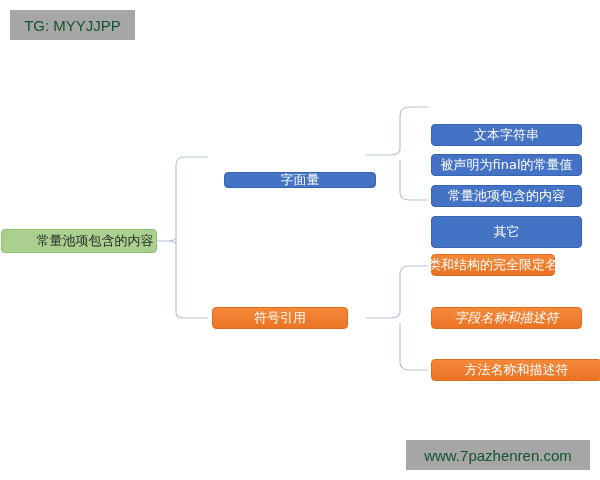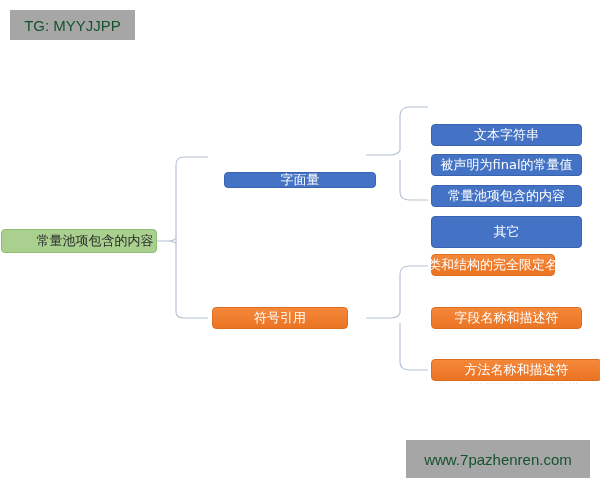--- a/index.html
+++ b/index.html
@@ -6,21 +6,21 @@
   body {
     width: 600px; height: 480px; background: #ffffff; position: relative; overflow: hidden;
     font-family: "DejaVu Sans", "Liberation Sans", sans-serif;
   }
   .badge {
     position: absolute; background: #a6a6a6; color: #14532d;
     font-family: "Liberation Sans", sans-serif; font-size: 15px;
     display: flex; align-items: center; justify-content: center;
   }
   #badge-top { left: 10px; top: 10px; width: 125px; height: 30px; }
-  #badge-bottom { left: 406px; top: 440px; width: 184px; height: 38px; }
+  #badge-bottom { left: 406px; top: 440px; width: 184px; height: 30px; }
   .node {
     position: absolute; border-radius: 4px; color: #ffffff; font-size: 13px;
     display: flex; align-items: center; justify-content: center; box-sizing: border-box;
     white-space: nowrap;
   }
   .root { background: #a9d08e; color: #2b2b2b; border: 1px solid #8fbf72; }
   .blue { background: #4472c4; border: 1px solid #3a64b0; margin-top: 28px; }
   .orange { background: linear-gradient(#f5883a, #ea7423); border: 1px solid #e06d1e; }
   svg.connectors { position: absolute; left: 0; top: 0; }
   .faint {
@@ -52,18 +52,18 @@
 
 <div class="node blue" style="left:224px; top:144px; width:152px; height:16px;">字面量</div>
 <div class="node orange" style="left:212px; top:307px; width:136px; height:22px;">符号引用</div>
 
 <div class="node blue" style="left:431px; top:96px; width:151px; height:22px;">文本字符串</div>
 <div class="node blue" style="left:431px; top:126px; width:151px; height:22px;">被声明为final的常量值</div>
 <div class="node blue" style="left:431px; top:157px; width:151px; height:22px;">常量池项包含的内容</div>
 <div class="node blue" style="left:431px; top:188px; width:151px; height:32px;">其它</div>
 
 <div class="node orange" style="left:431px; top:254px; width:124px; height:22px;">类和结构的完全限定名</div>
-<div class="node orange" style="left:431px; top:307px; width:151px; height:22px;">字段名称和描述符</div>
+<div class="node orange" style="left:431px; top:307px; width:151px; height:22px;font-style:italic;">字段名称和描述符</div>
 <div class="node orange" style="left:431px; top:359px; width:171px; height:22px;">方法名称和描述符</div>
 
 <div class="faint">···· ········ ···· ········ ··· ···</div>
 
 <div id="badge-bottom" class="badge">www.7pazhenren.com</div>
 
 </body></html>

